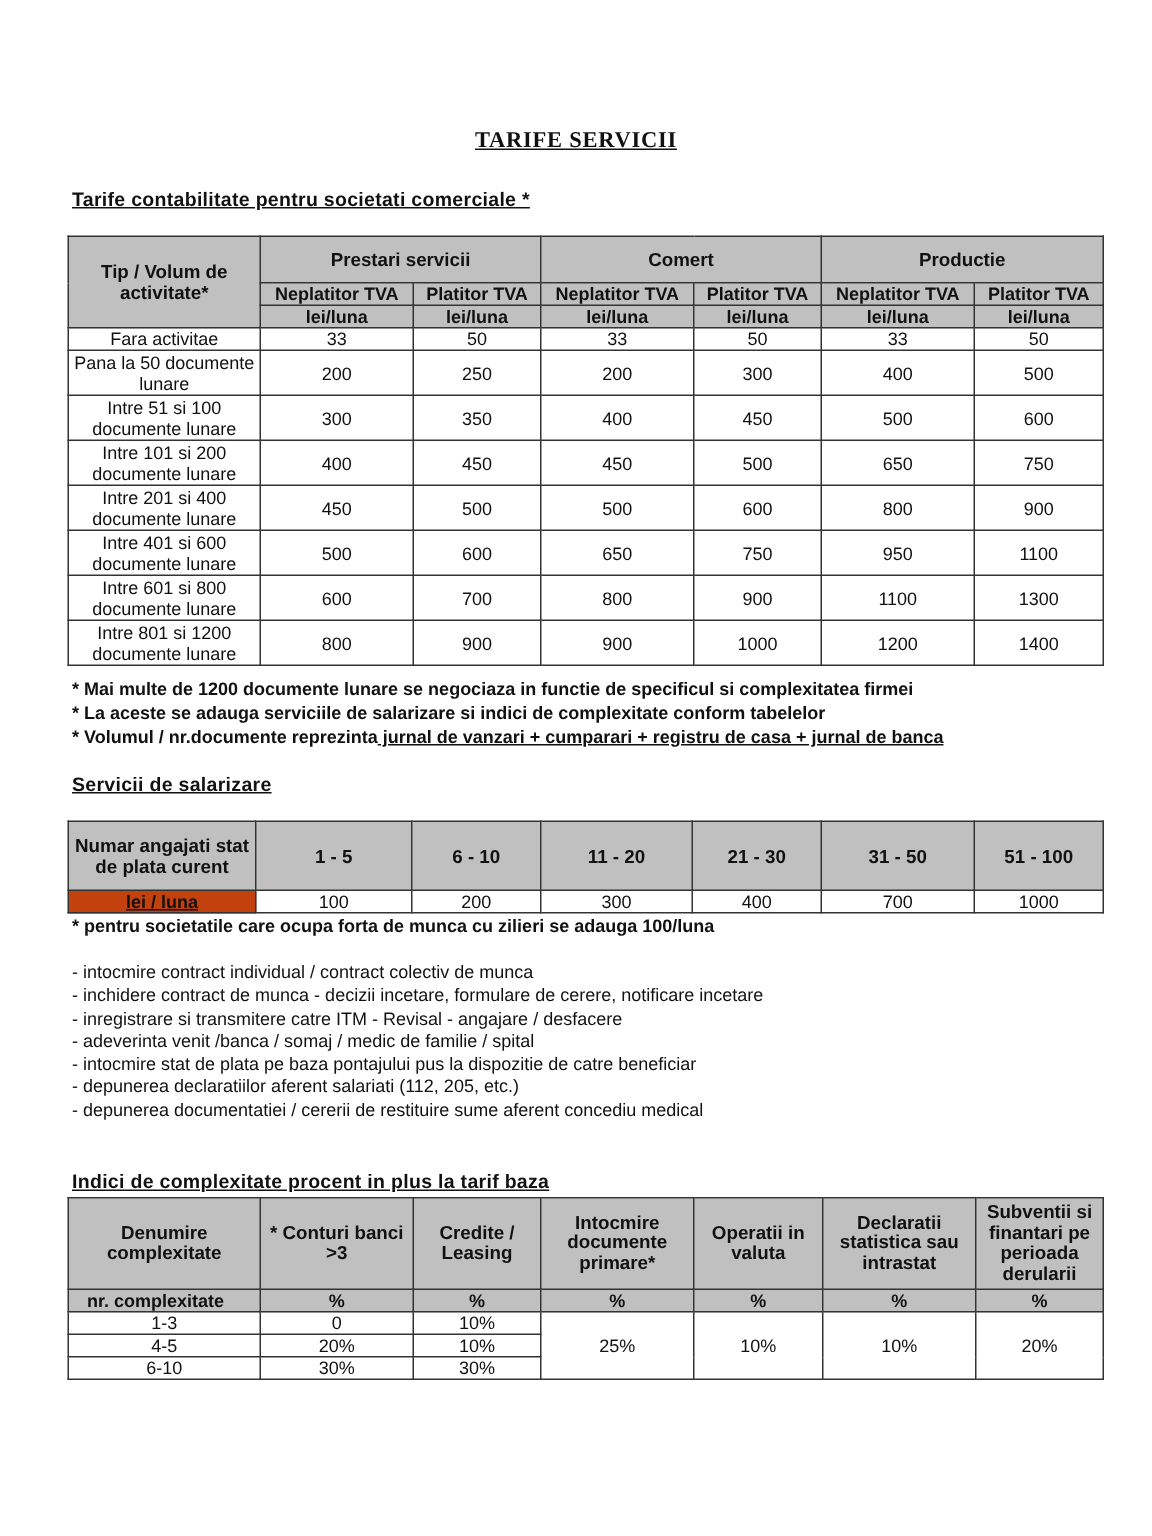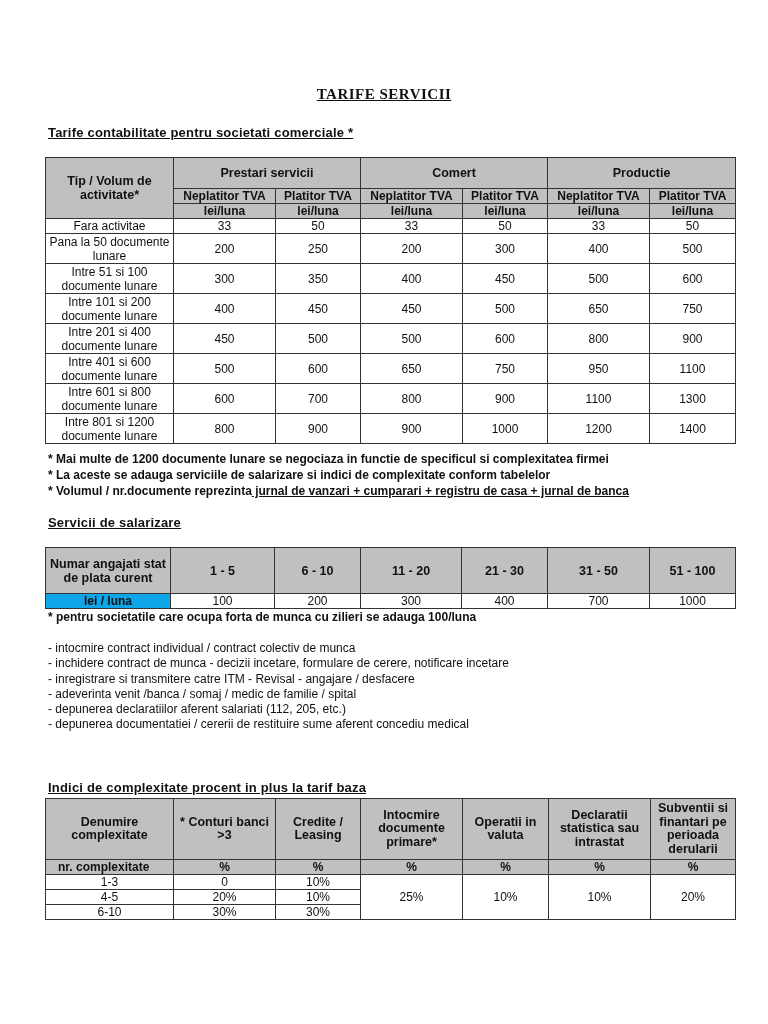--- a/index.html
+++ b/index.html
@@ -7,21 +7,21 @@
          font-family: "Liberation Sans", "DejaVu Sans", sans-serif; color: #111; }
   .page-title { position: absolute; top: 86px; left: 0; width: 768px; text-align: center;
                 font-family: "Liberation Serif", "DejaVu Serif", serif; font-size: 15px;
                 font-weight: bold; letter-spacing: 0.5px; text-decoration: underline; }
   .section-title { position: absolute; left: 48px; font-size: 13px; font-weight: bold;
                    text-decoration: underline; letter-spacing: 0.2px; }
   table { position: absolute; border-collapse: collapse; table-layout: fixed; }
   td, th { border: 1px solid #333; padding: 0; text-align: center; vertical-align: middle;
            font-size: 12px; line-height: 14px; }
   th { background: #c0c0c0; font-weight: bold; }
-  th.gray, td.gray { background: #0ea5e9; }
+  th.gray, td.gray { background: #c2410c; text-decoration: underline; }
   td { background: #ffffff; font-weight: normal; }
   .t1 { left: 45px; top: 157px; width: 690px; border-radius: 16px; }
   .t1 .h1 th { height: 30px; font-size: 12.5px; }
   .t1 .h2 th, .t1 .h3 th { height: 14px; font-size: 12px; line-height: 13px; }
   .t1 .r0 td { height: 14px; margin-top: 32px; }
   .t1 .r td { height: 29px; }
   .notes { position: absolute; left: 48px; font-size: 12px; font-weight: bold; line-height: 16px; }
   .notes .u { text-decoration: underline; }
   .t2 { left: 45px; top: 547px; width: 690px; }
   .t2 .h th { height: 45px; font-size: 12.5px; margin-top: 47px; }
@@ -192,20 +192,21 @@
   </table>
 
 <div class="notes" style="top:609px;">* pentru societatile care ocupa forta de munca cu zilieri se adauga 100/luna</div>
 
 <div class="plain" style="top:641px;">
   <div id="includes-list">
       <div>- intocmire contract individual / contract colectiv de munca</div>
       <div>- inchidere contract de munca - decizii incetare, formulare de cerere, notificare incetare</div>
       <div>- inregistrare si transmitere catre ITM - Revisal - angajare / desfacere</div>
       <div>- adeverinta venit /banca / somaj / medic de familie / spital</div>
+      <div>- intocmire stat de plata pe baza pontajului pus la dispozitie de catre beneficiar</div>
       <div>- depunerea declaratiilor aferent salariati (112, 205, etc.)</div>
       <div>- depunerea documentatiei / cererii de restituire sume aferent concediu medical</div>
     </div>
 </div>
 
 <div class="section-title" style="top:780px;">Indici de complexitate procent in plus la tarif baza</div>
 
 <table class="t3">
   <colgroup>
     <col style="width:128px">

